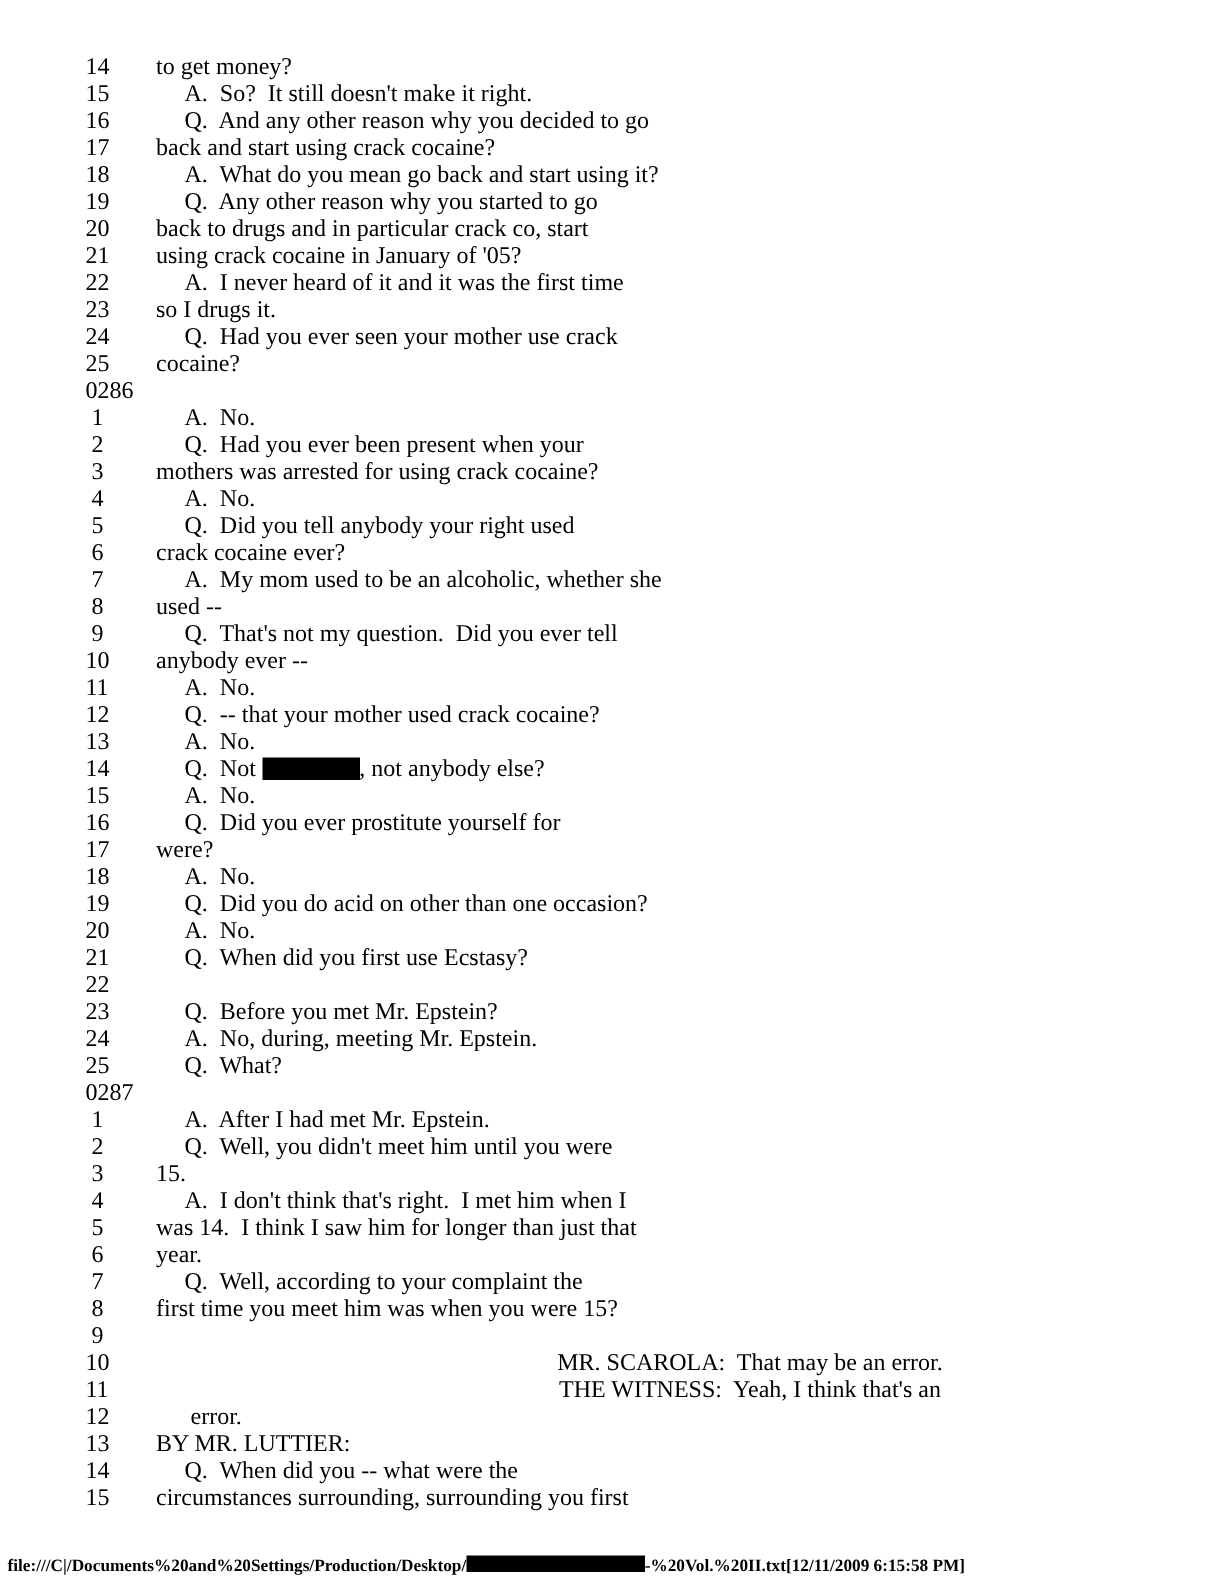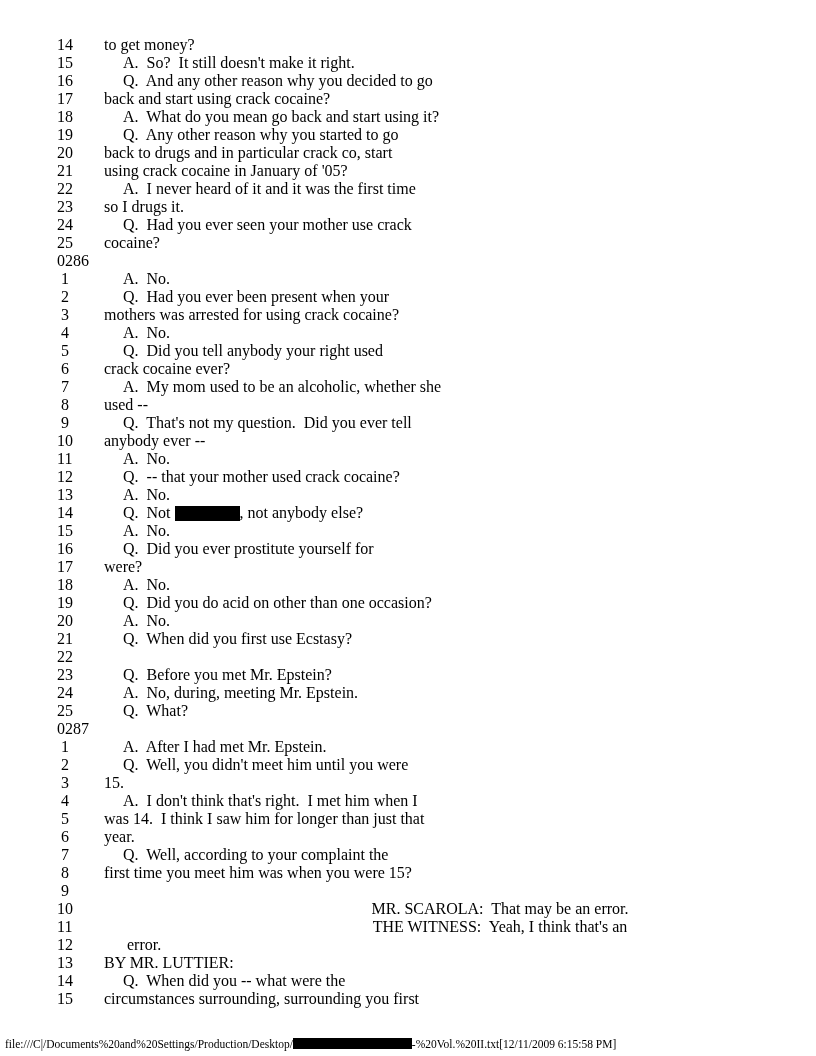--- a/index.html
+++ b/index.html
@@ -48,20 +48,21 @@
     background: #000000;
     vertical-align: -3px;
   }
   #file-path-footer {
     position: absolute;
     left: 5px;
     top: 1037px;
     font-size: 11.5px;
     line-height: 14px;
     white-space: pre;
+    font-weight: bold;
   }
   .redaction-footer {
     display: inline-block;
     width: 119px;
     height: 11px;
     background: #000000;
     vertical-align: -1px;
   }
 </style>
 </head>

